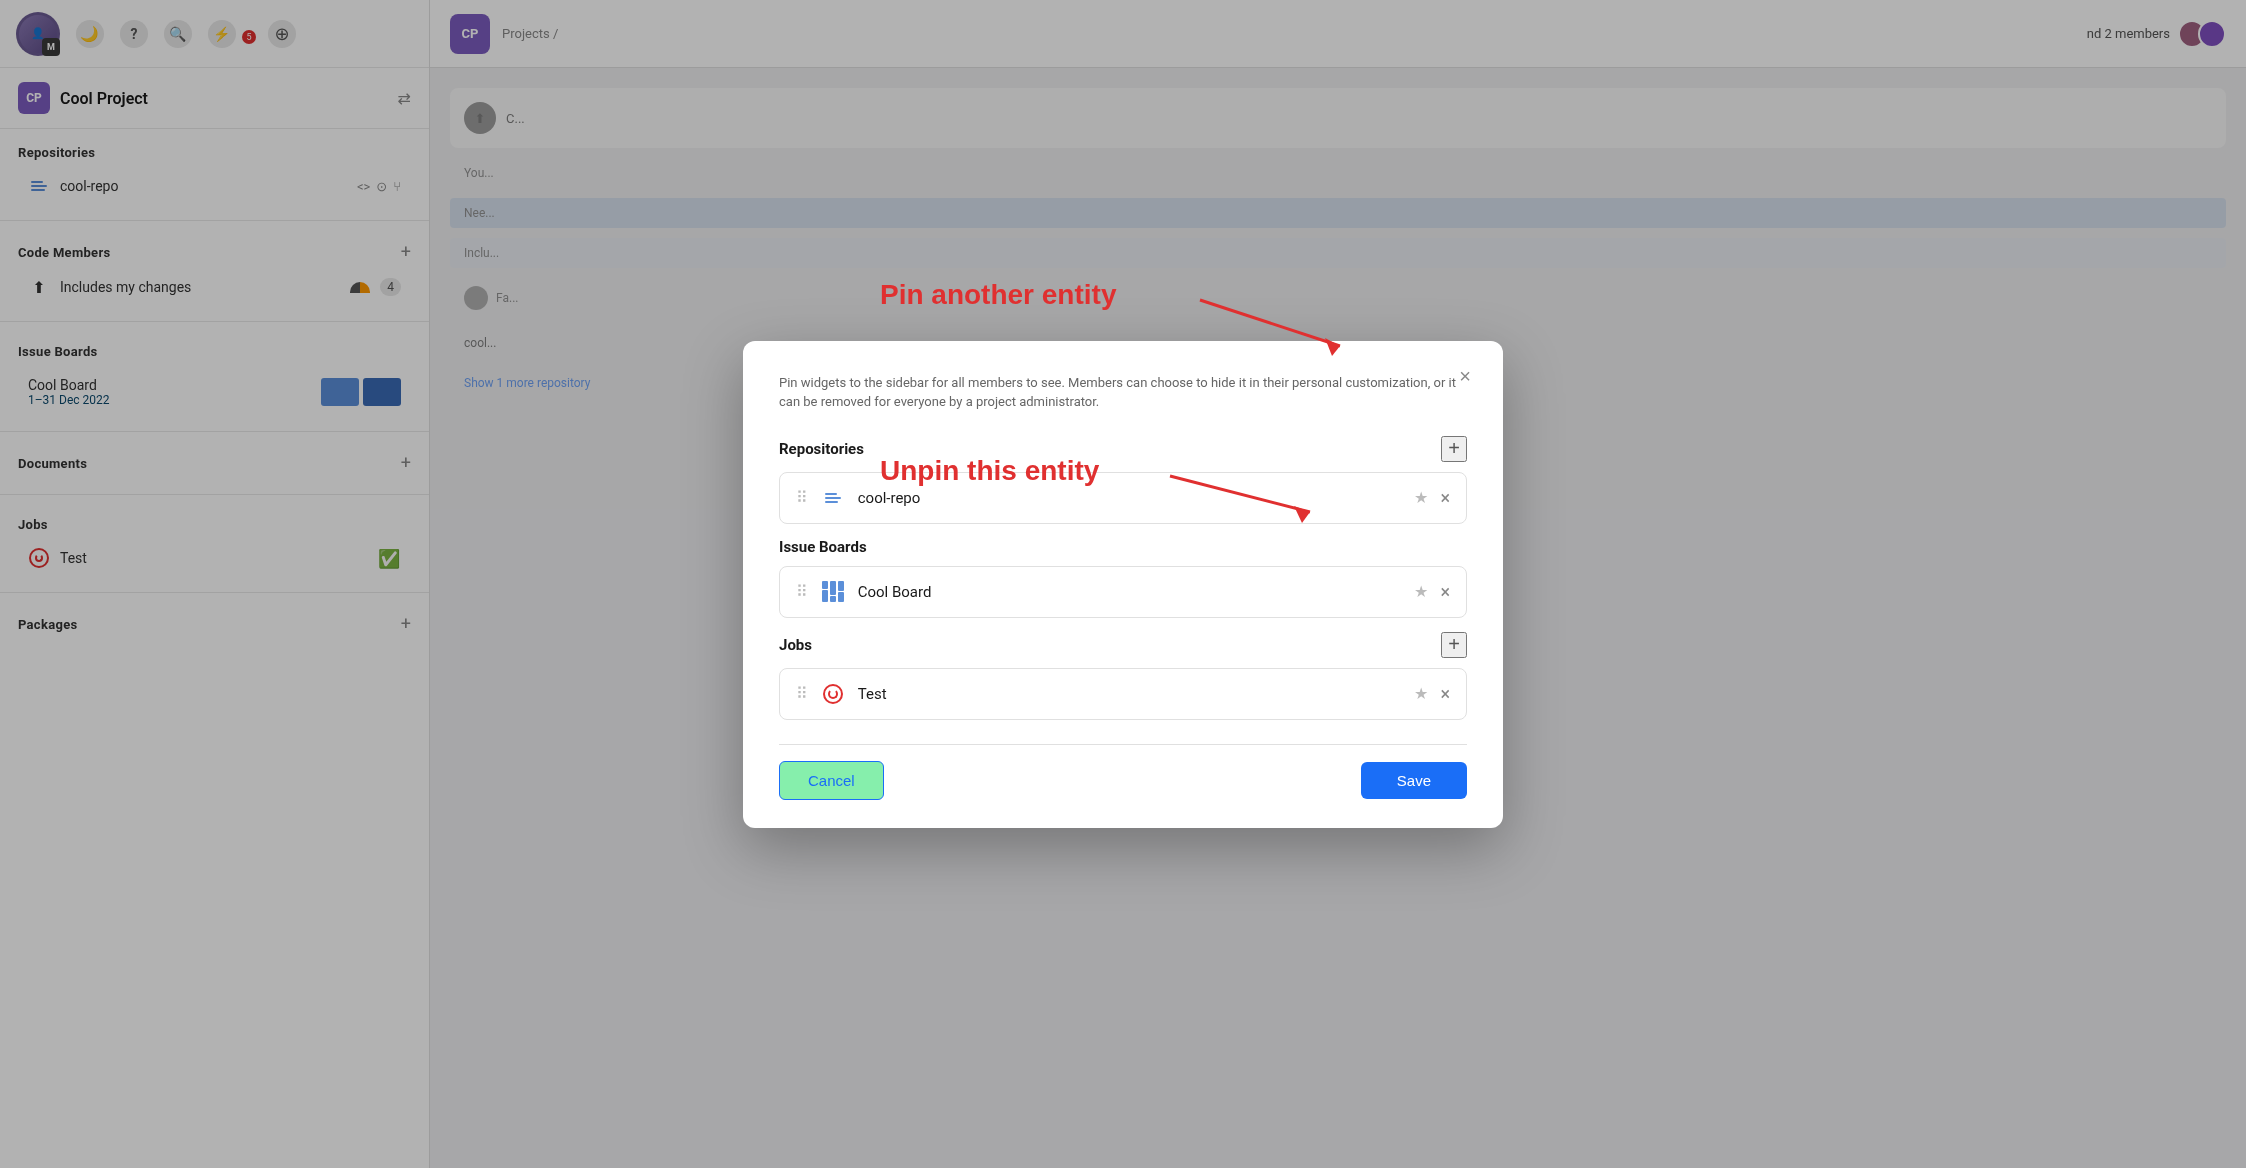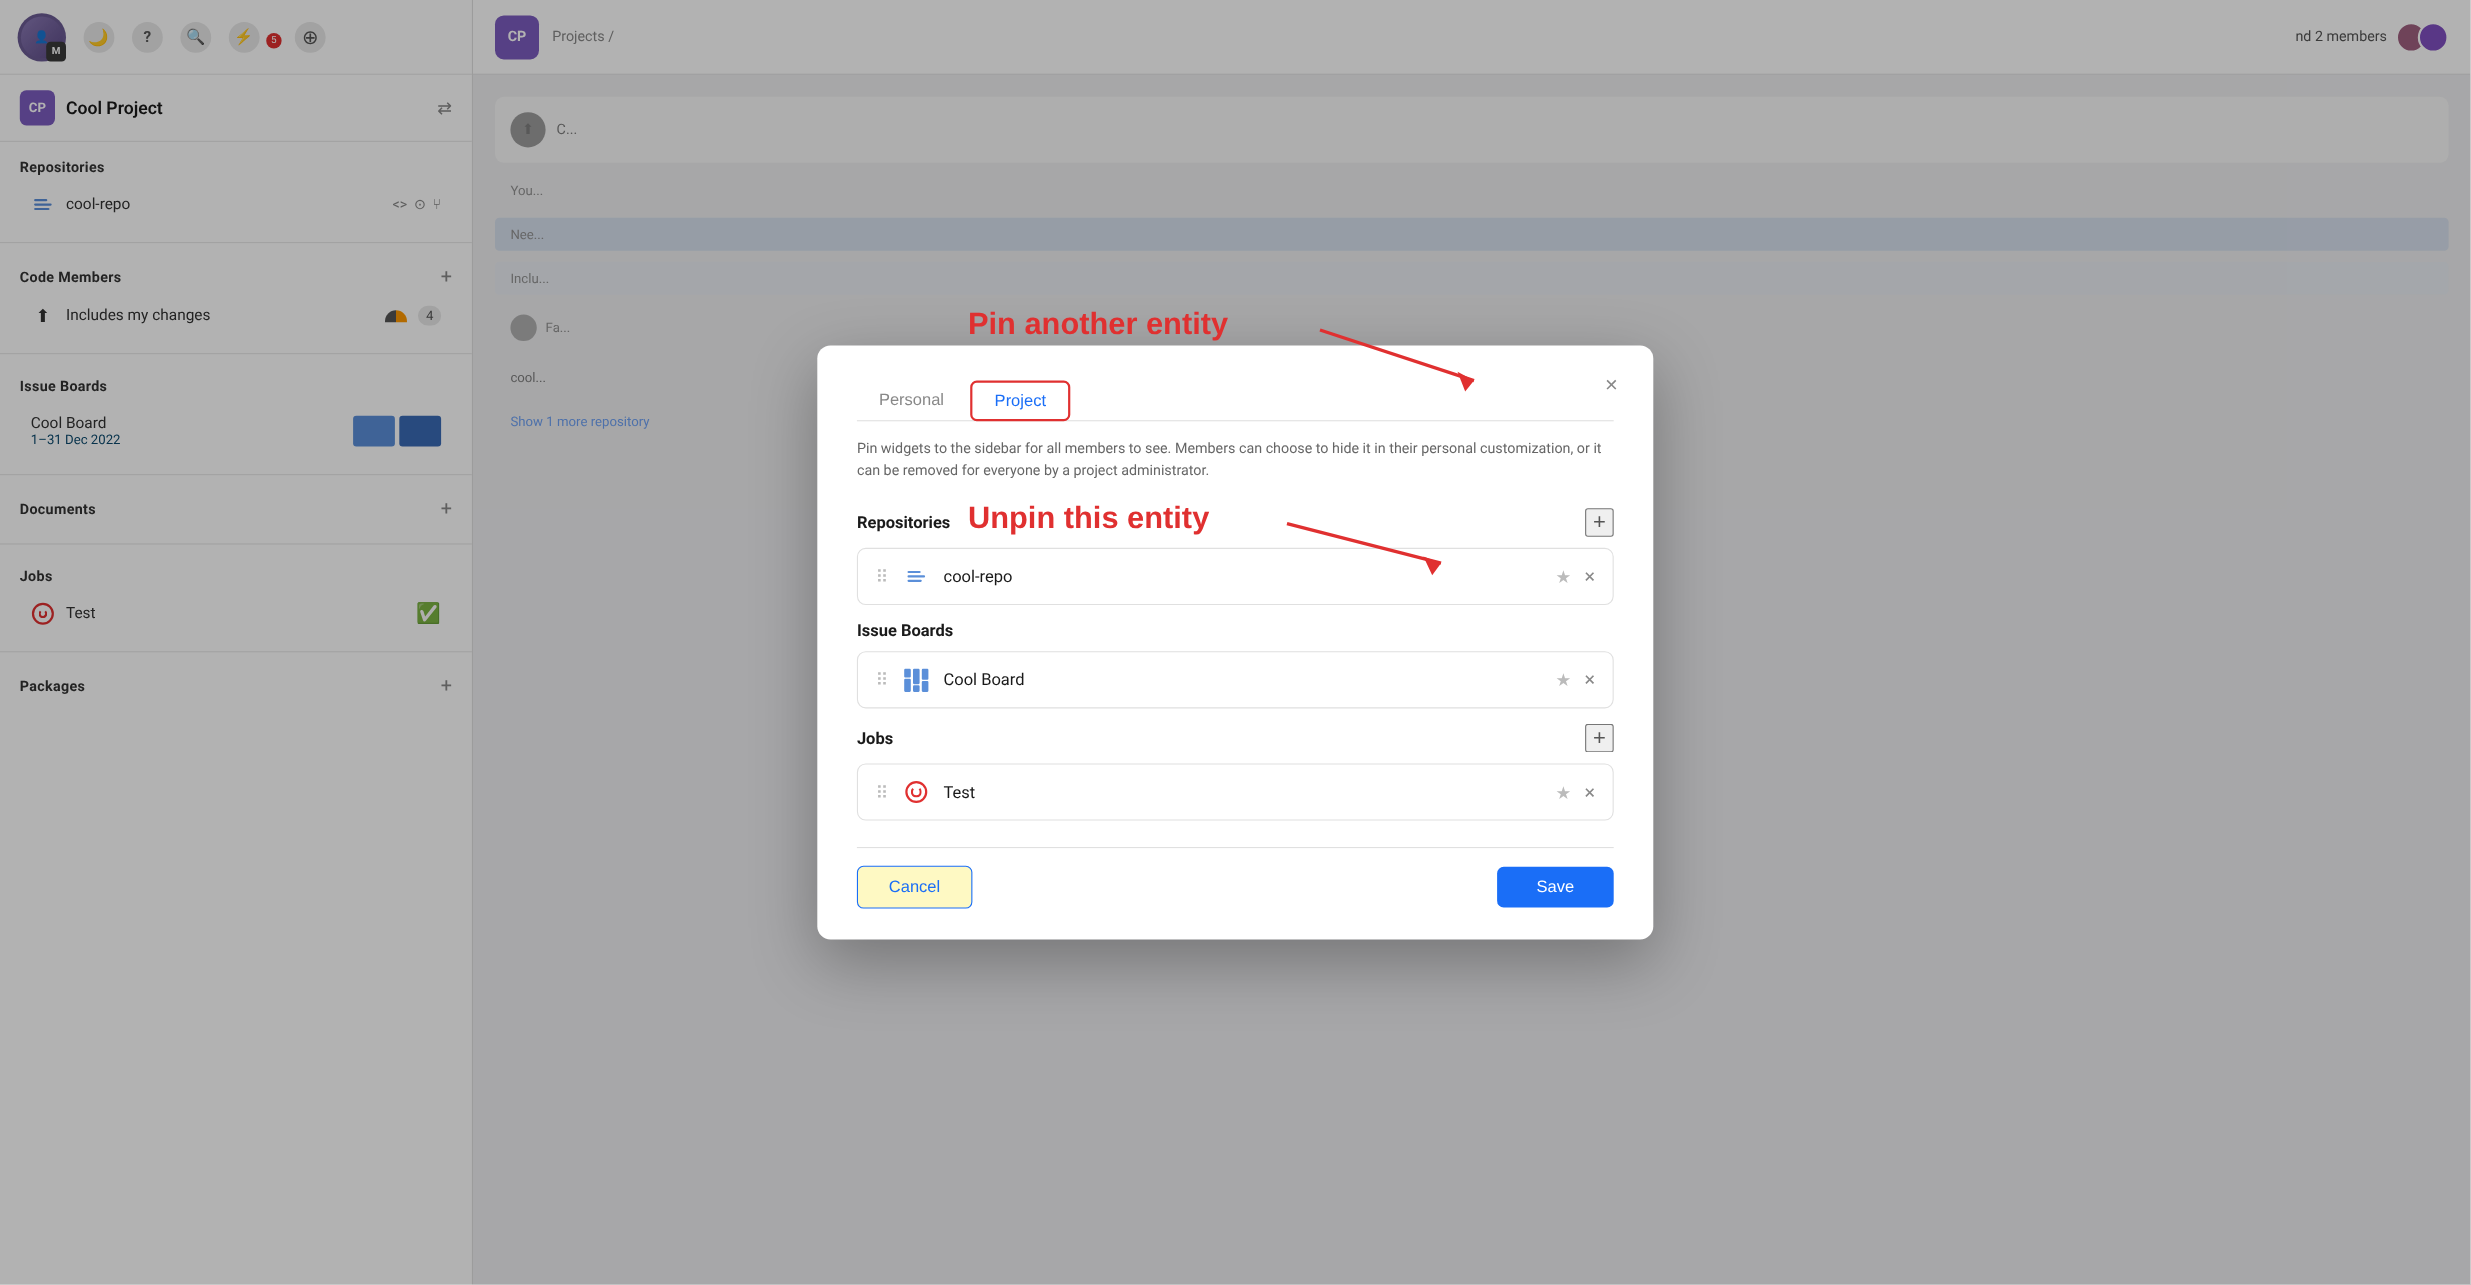--- a/index.html
+++ b/index.html
@@ -118,21 +118,21 @@
     .entity-name { flex: 1; font-size: 15px; color: #1a1a1a; }
     .entity-pin { font-size: 16px; color: #bbb; cursor: pointer; margin-right: 12px; }
     .entity-remove { font-size: 18px; color: #888; cursor: pointer; }
 
     .modal-footer {
       display: flex; justify-content: space-between; align-items: center;
       margin-top: 24px; padding-top: 16px; border-top: 1px solid #e0e0e0;
     }
     .btn-cancel {
       padding: 10px 28px; border: 1px solid #1a6ef7; border-radius: 6px;
-      background: #fef9c3; color: #1a6ef7; font-size: 15px; cursor: pointer;
+      background: #86efac; color: #1a6ef7; font-size: 15px; cursor: pointer;
     }
     .btn-save {
       padding: 10px 36px; border: none; border-radius: 6px;
       background: #1a6ef7; color: #fff; font-size: 15px; cursor: pointer; font-weight: 500;
     }
 
     
     .repo-icon { display: flex; flex-direction: column; gap: 2px; }
     .repo-icon span { display: block; height: 2px; width: 16px; background: #5b8fd9; border-radius: 1px; }
     .repo-icon span:first-child { width: 12px; }
@@ -312,24 +312,20 @@
     <div style="font-size:12px; color:#1a6ef7; padding:8px 14px;">Show 1 more repository</div>
   </div>
 </div>
 
 <div class="modal-overlay">
   <div class="modal">
 
     <button class="modal-close">×</button>
 
 
-    <div class="modal-tabs">
-      <button class="modal-tab">Personal</button>
-      <button class="modal-tab active">Project</button>
-    </div>
 
     <p class="modal-description">Pin widgets to the sidebar for all members to see. Members can choose to hide it in their personal customization, or it can be removed for everyone by a project administrator.</p>
 
     <div class="section-label">
       <span class="section-label-text">Repositories</span>
       <button class="section-add-btn">+</button>
     </div>
     <div class="entity-row">
       <span class="drag-handle">⠿</span>
       <div class="entity-icon">

